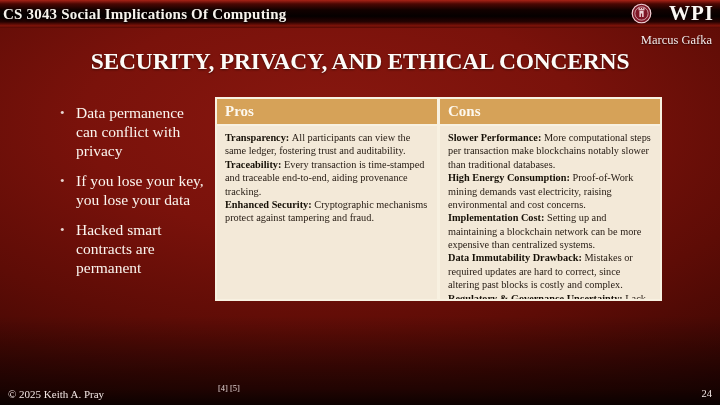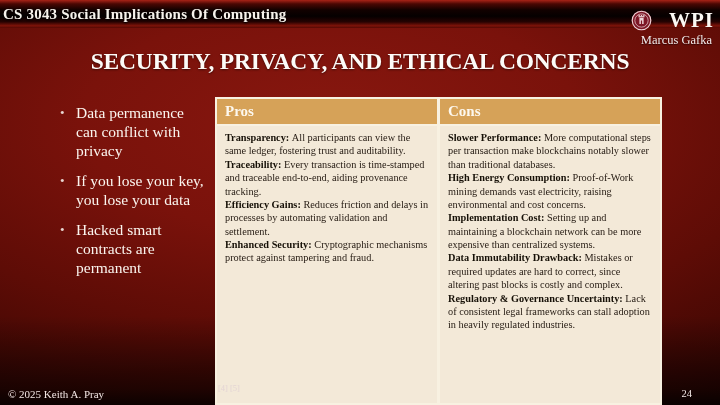--- a/index.html
+++ b/index.html
@@ -13,21 +13,21 @@
   .topbar{
     position:absolute;left:0;top:0;width:720px;height:28px;
     background:linear-gradient(180deg,#a92317 0%,#4a0703 14%,#120100 35%,#050000 58%,#250201 78%,#7e1309 92%,#530904 100%);
     display:flex;align-items:center;
   }
   .course{
     color:#f7f2ec;font-size:15px;font-weight:bold;padding-left:3px;
     text-shadow:0 1px 2px #000;letter-spacing:.2px;
   }
   .logo{
-    position:absolute;right:6px;top:3px;display:flex;align-items:center;gap:17px;margin-top:7px;
+    position:absolute;right:6px;top:3px;display:flex;align-items:center;gap:17px;
   }
   .logotext{color:#fbf8f4;font-size:21px;font-weight:bold;letter-spacing:1px;line-height:21px;}
   .author{
     position:absolute;right:8px;top:33px;color:#f5ecec;font-size:12.5px;
     text-shadow:0 1px 1px #2a0202;
   }
   .title{
     position:absolute;left:0;top:48px;width:720px;margin:0;text-align:center;
     color:#fdfbf8;font-size:23.5px;font-weight:bold;letter-spacing:-.2px;
     text-shadow:0 1px 2px rgba(0,0,0,.5);
@@ -36,39 +36,39 @@
     position:absolute;left:60px;top:103px;width:145px;margin:0;padding:0;list-style:none;
   }
   .bullets li{
     position:relative;color:#fbf5ef;font-size:15.5px;line-height:19px;
     padding-left:16px;margin-bottom:11px;
   }
   .bullets li::before{
     content:"•";position:absolute;left:0;top:0;color:#e8d7d2;font-size:13px;
   }
   .ptable{
-    position:absolute;left:215px;top:97px;width:447px;height:308px;
+    position:absolute;left:215px;top:97px;width:447px;height:204px;
     display:grid;grid-template-columns:1fr 3px 1fr;grid-template-rows:27px 1fr;
     border:2px solid #f8f1e1;box-sizing:border-box;background:#f3e9d8;
   }
   .th{
     background:#d6a258;color:#fdf8ee;font-weight:bold;font-size:15px;
     line-height:25px;padding-left:8px;border-bottom:2px solid #f8f1e1;box-sizing:border-box;
   }
   .vdiv{grid-row:1 / 3;grid-column:2;background:#f8f1e1;}
   .td{
     background:#f3e9d8;padding:5px 8px 0 8px;overflow:hidden;
     font-size:10.3px;line-height:1.3;color:#241a12;
   }
   .td p{margin:0;}
   .td b{color:#161007;}
   .td b::after{content:": ";}
   .citation{position:absolute;left:218px;top:383px;color:#e3d4d4;font-size:8.5px;}
   .copyright{position:absolute;left:8px;top:388px;color:#f2e6e4;font-size:11px;}
-  .page-number{position:absolute;right:28px;top:388px;color:#efe4e2;font-size:10.5px;}
+  .page-number{position:absolute;right:8px;top:388px;color:#efe4e2;font-size:10.5px;}
 </style>
 </head>
 <body>
 
 <div>
 
   <div class="topbar">
     <span class="course">CS 3043 Social Implications Of Computing</span>
   </div>
 
@@ -98,21 +98,20 @@
   </ul>
 
   <div class="ptable">
     <div class="th">Pros</div>
     <div class="vdiv"></div>
     <div class="th">Cons</div>
 
     <div class="td">
       <p><b>Transparency</b><span>All participants can view the same ledger, fostering trust and auditability.</span></p>
       <p><b>Traceability</b><span>Every transaction is time-stamped and traceable end-to-end, aiding provenance tracking.</span></p>
-      <p><b>Efficiency Gains</b><span>Reduces friction and delays in processes by automating validation and settlement.</span></p>
       <p><b>Enhanced Security</b><span>Cryptographic mechanisms protect against tampering and fraud.</span></p>
     </div>
 
     <div class="td" style="grid-column:3;">
       <p><b>Slower Performance</b><span>More computational steps per transaction make blockchains notably slower than traditional databases.</span></p>
       <p><b>High Energy Consumption</b><span>Proof-of-Work mining demands vast electricity, raising environmental and cost concerns.</span></p>
       <p><b>Implementation Cost</b><span>Setting up and maintaining a blockchain network can be more expensive than centralized systems.</span></p>
       <p><b>Data Immutability Drawback</b><span>Mistakes or required updates are hard to correct, since altering past blocks is costly and complex.</span></p>
       <p><b>Regulatory &amp; Governance Uncertainty</b><span>Lack of consistent legal frameworks can stall adoption in heavily regulated industries.</span></p>
     </div>

